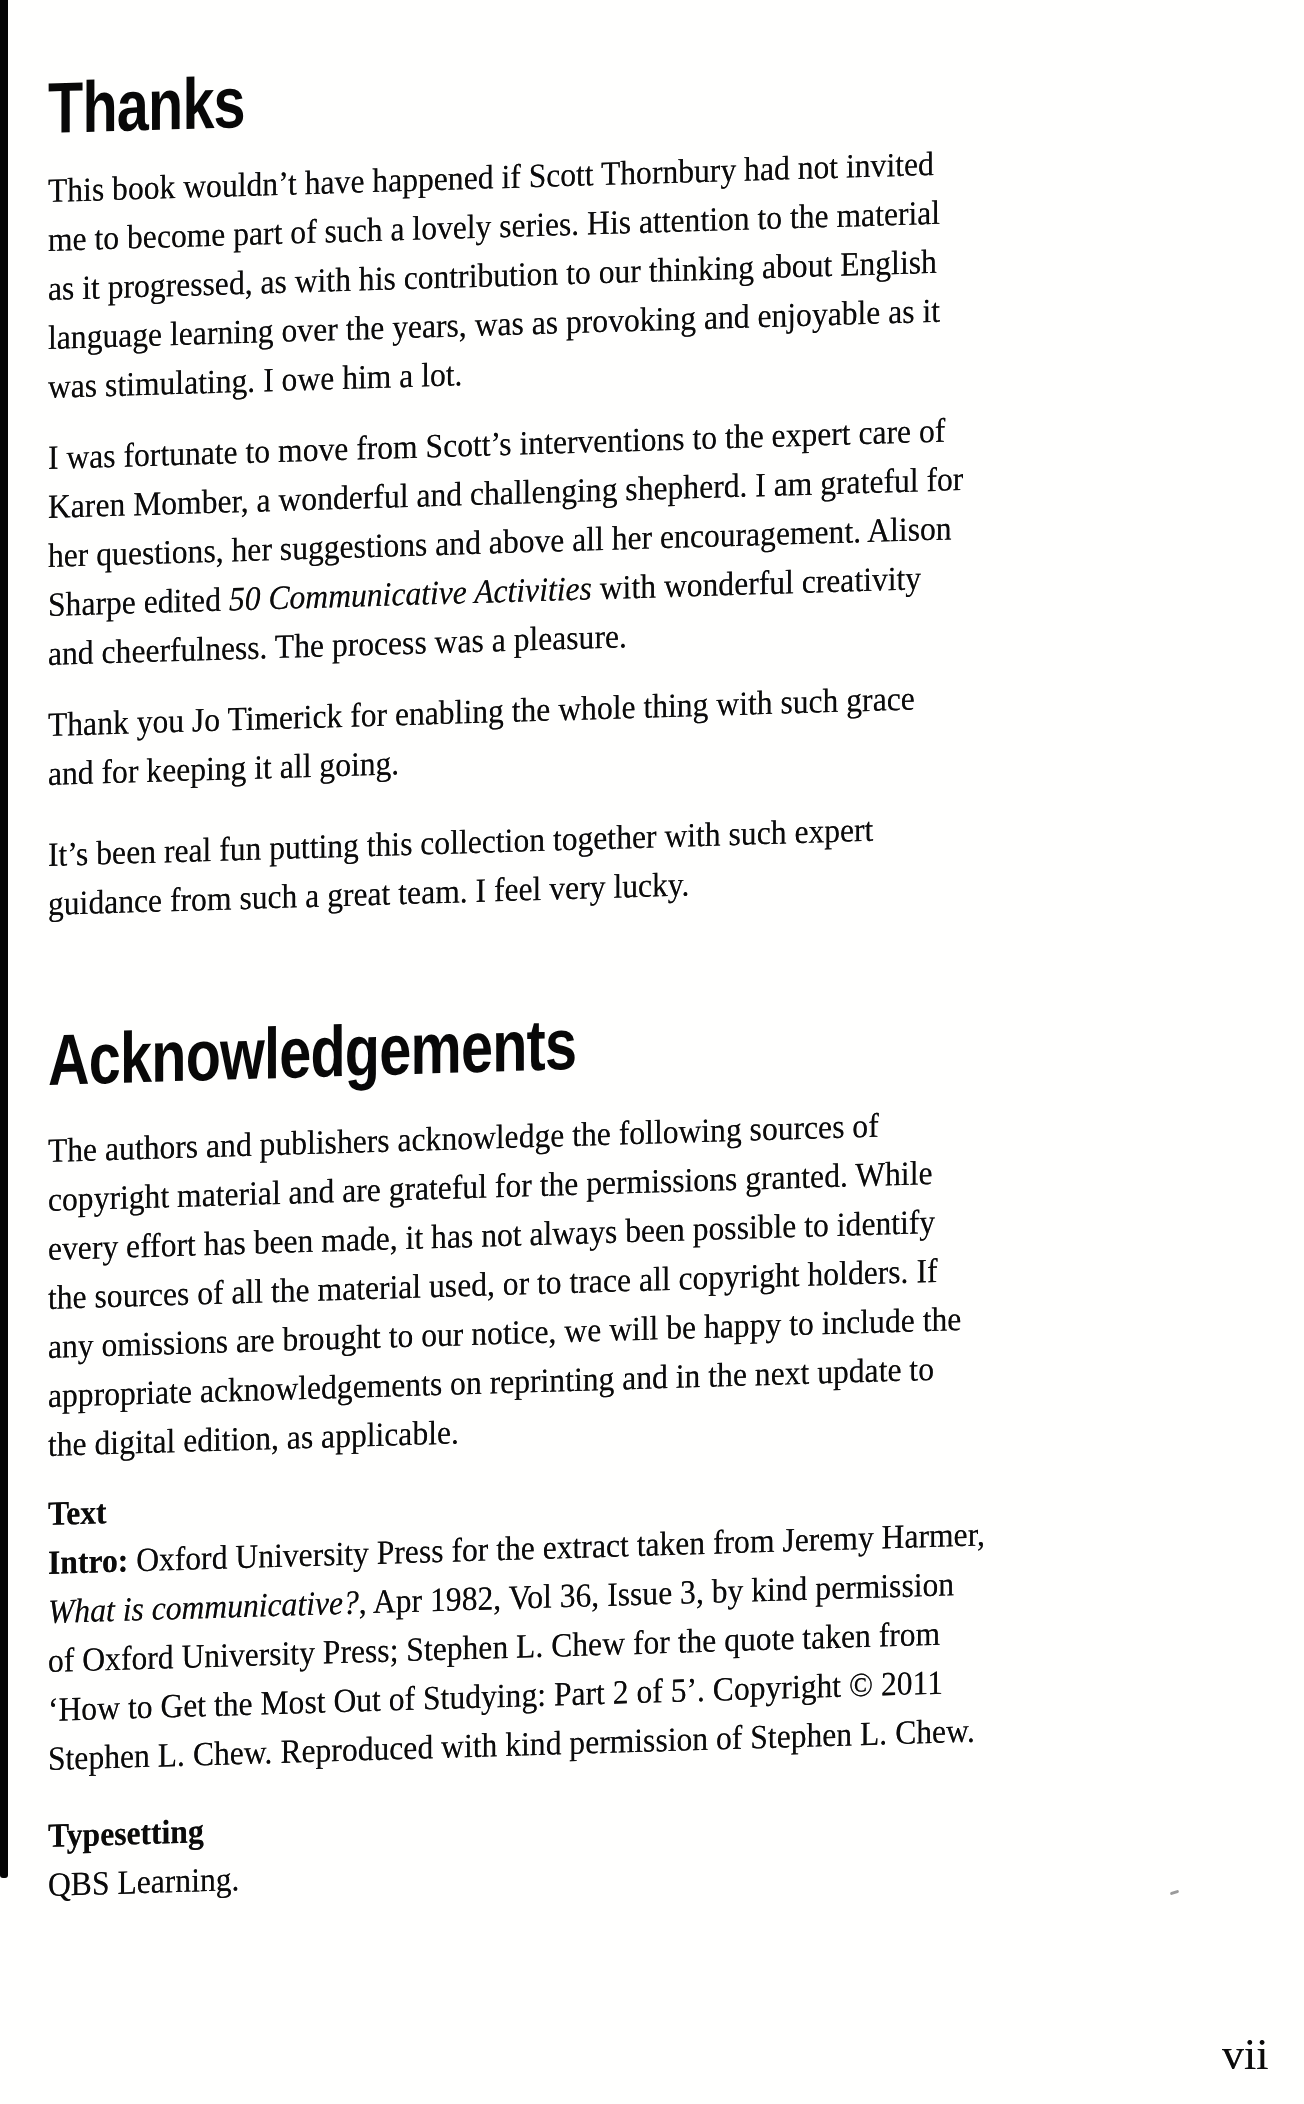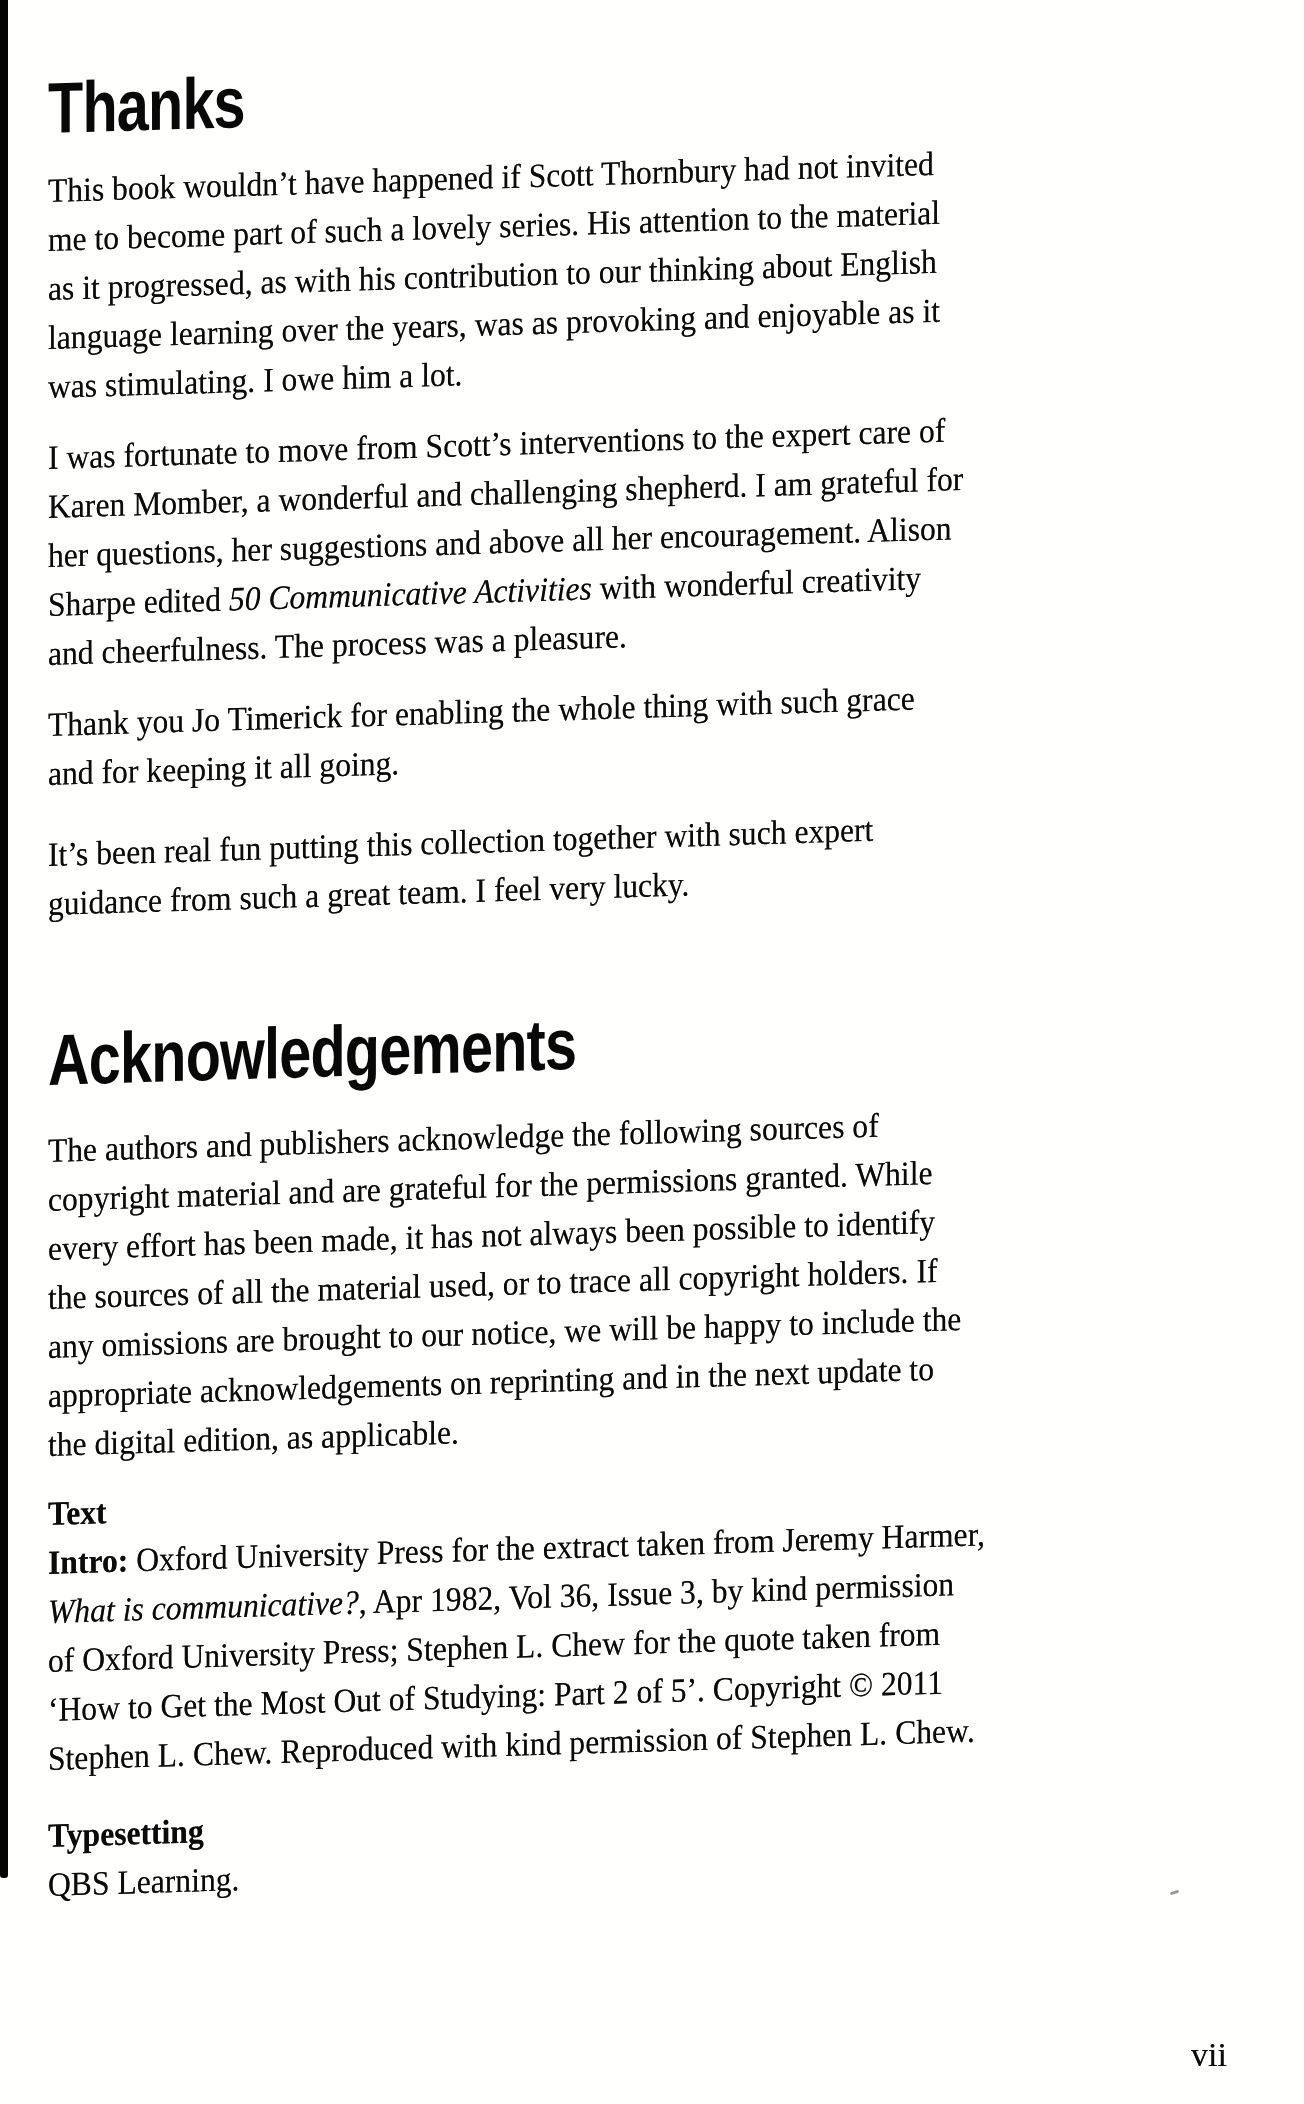--- a/index.html
+++ b/index.html
@@ -29,22 +29,22 @@
   .p2{margin-top:22px;}
   .p3{margin-top:22px;}
   .p4{margin-top:32px;}
   .p-ack{margin-top:26px;}
   .text-block{margin-top:20px;}
   .type-block{margin-top:28px;}
   .line{white-space:nowrap;}
   .line b{font-weight:700;}
   .line i{font-style:italic;}
   .pagenum{
-    position:absolute;left:1191px;top:2030px;
-    font-size:34px;line-height:49px;text-shadow:0 0 0.6px rgba(0,0,0,0.65);
+    position:absolute;left:1222px;top:2030px;
+    font-size:44px;line-height:49px;text-shadow:0 0 0.6px rgba(0,0,0,0.65);
   }
   .artifact{
     position:absolute;left:1170px;top:1891px;width:9px;height:3px;
     background:#8a8a8a;border-radius:2px;transform:rotate(-18deg);opacity:.85;
   }
 </style>
 </head>
 <body>
 
 <div class="page">

